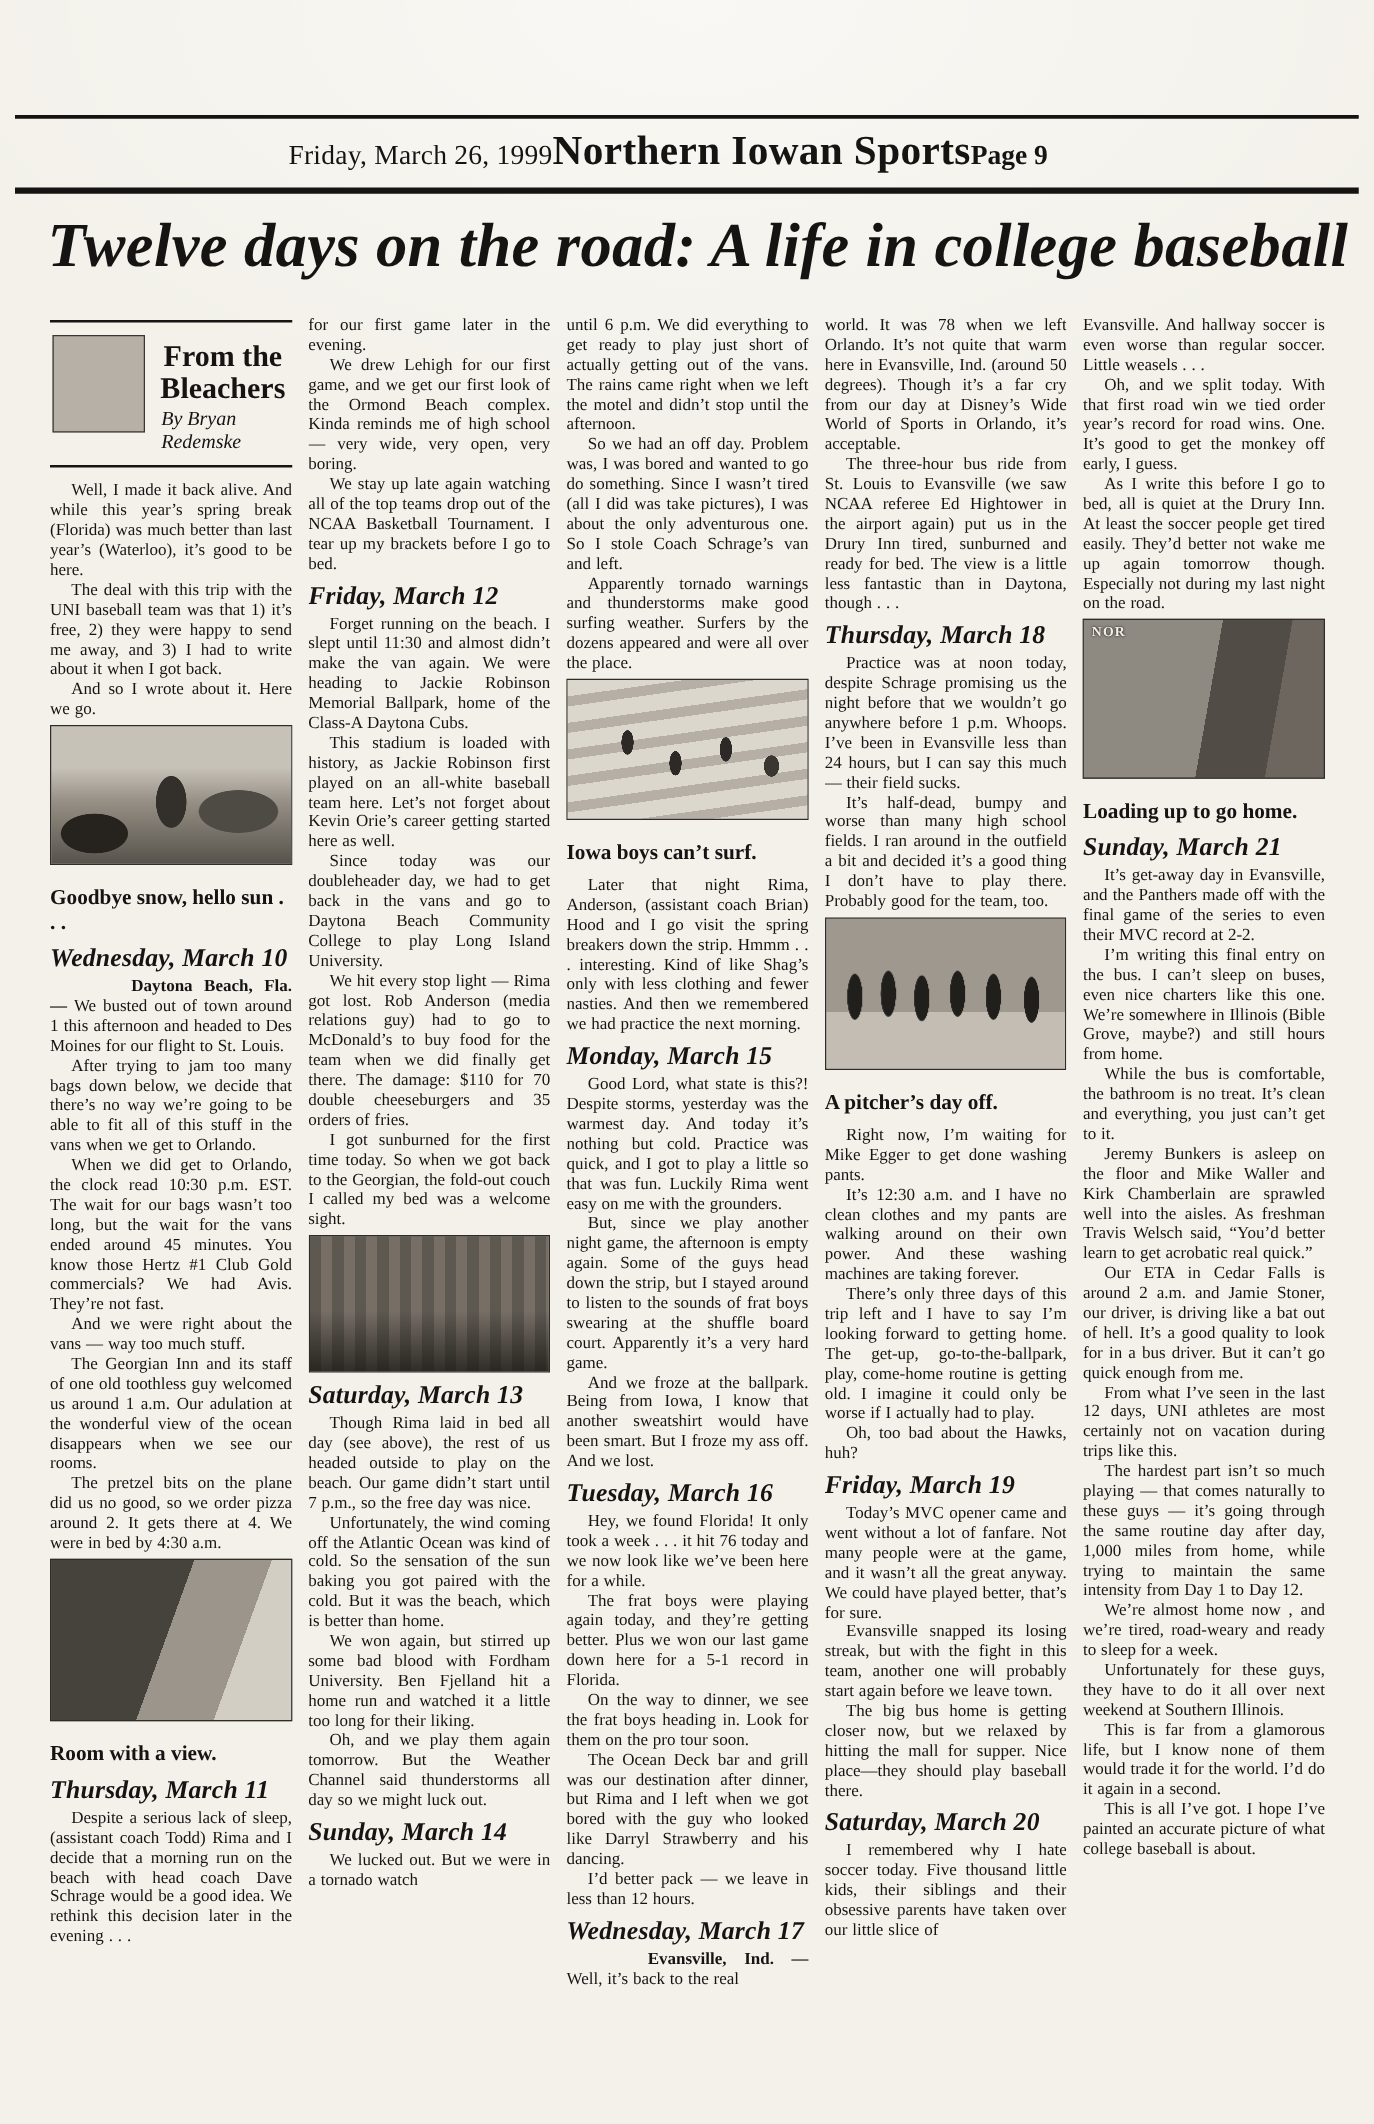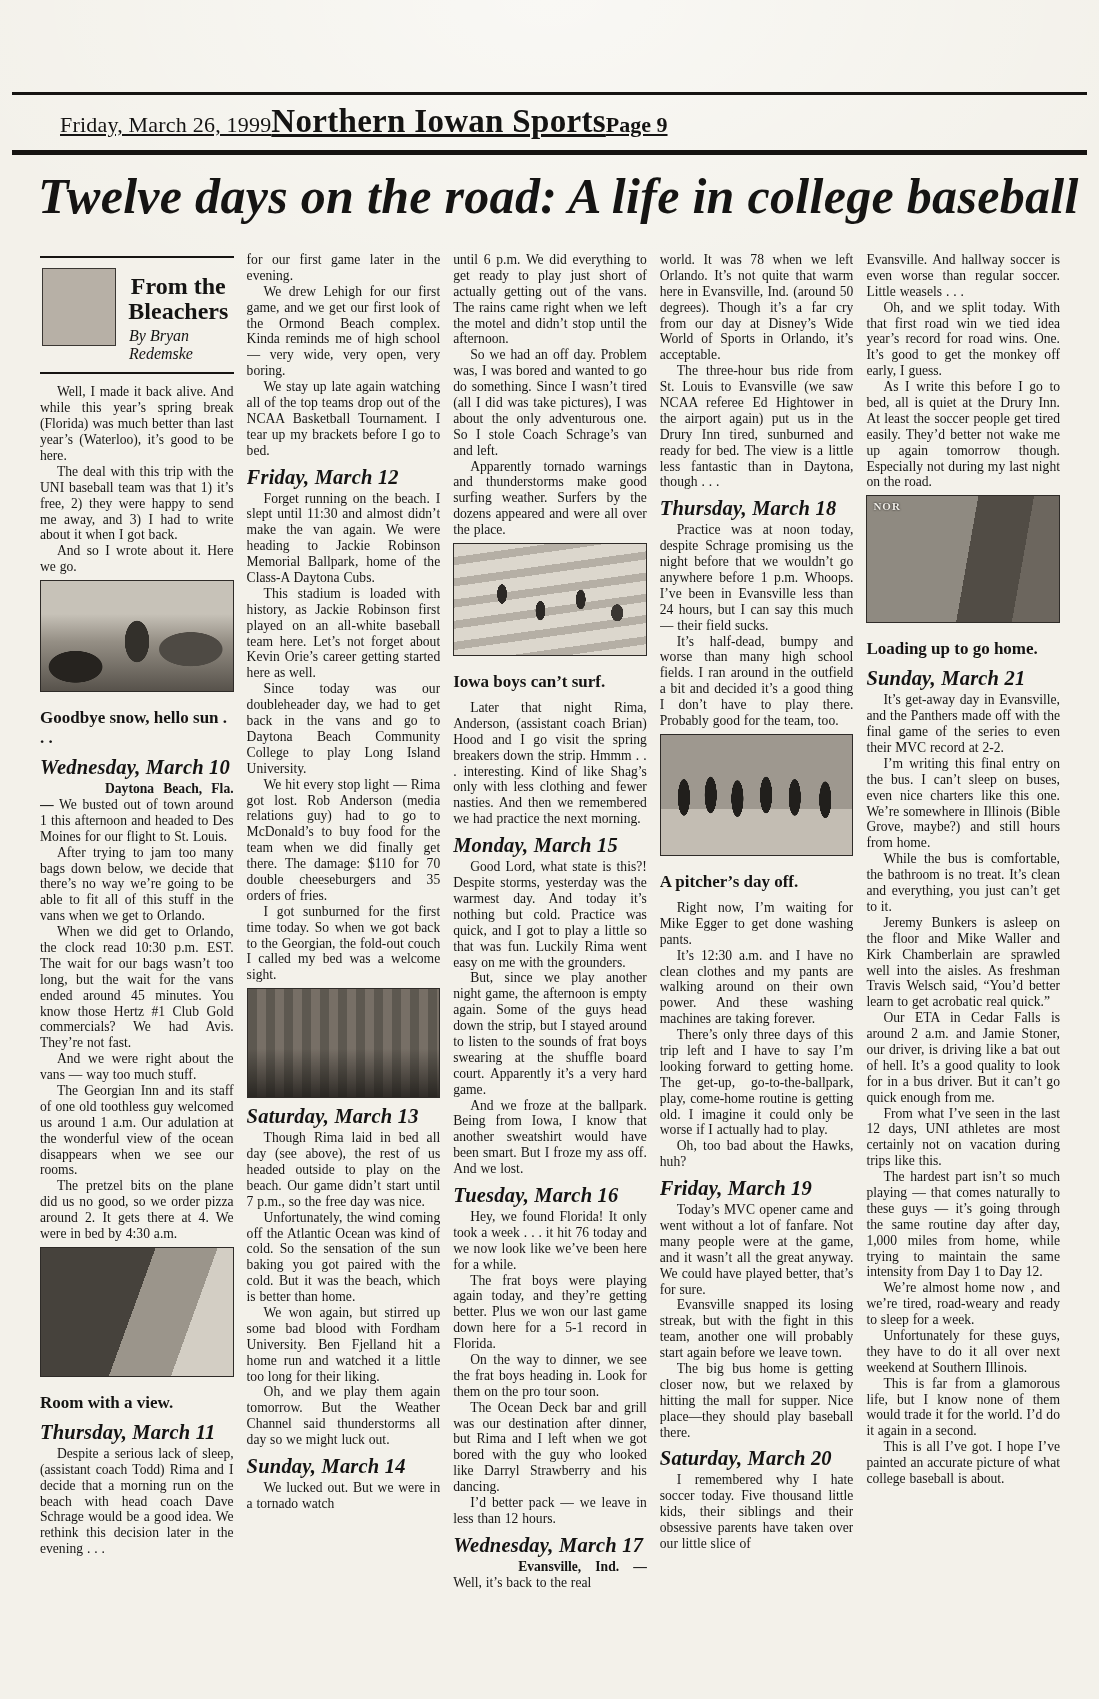--- a/index.html
+++ b/index.html
@@ -19,24 +19,23 @@
     position: relative;
   }
   
   .page-header {
     margin: 0 12px;
     padding: 8px 78px 10px 48px;
     border-top: 3px solid #161412;
     border-bottom: 5px solid #161412;
     display: flex;
     align-items: baseline;
-    justify-content: flex-start;
+    justify-content: center;
     position: relative;
     top: 92px;
-    text-decoration: underline;
   }
   .issue-date { font-size: 22px; letter-spacing: .2px; }
   .masthead   { font-size: 33px; font-weight: bold; letter-spacing: .3px; }
   .page-num   { font-size: 22px; font-weight: bold; }
   
   .headline {
     margin: 0 38px;
     position: relative;
     top: 104px;
     font-size: 50px;
@@ -269,21 +268,21 @@
           <p>Today’s MVC opener came and went without a lot of fanfare. Not many people were at the game, and it wasn’t all the great anyway. We could have played better, that’s for sure.</p>
           <p>Evansville snapped its losing streak, but with the fight in this team, another one will probably start again before we leave town.</p>
           <p>The big bus home is getting closer now, but we relaxed by hitting the mall for supper. Nice place—they should play baseball there.</p>
           <h3 class="day-head">Saturday, March 20</h3>
           <p>I remembered why I hate soccer today. Five thousand little kids, their siblings and their obsessive parents have taken over our little slice of</p>
         </div>
     </div>
     <div class="col">
       <div>
           <p class="noindent">Evansville. And hallway soccer is even worse than regular soccer. Little weasels . . .</p>
-          <p>Oh, and we split today. With that first road win we tied idea year’s record for road wins. One. It’s good to get the monkey off early, I guess.</p>
+          <p>Oh, and we split today. With that first road win we tied order year’s record for road wins. One. It’s good to get the monkey off early, I guess.</p>
           <p>As I write this before I go to bed, all is quiet at the Drury Inn. At least the soccer people get tired easily. They’d better not wake me up again tomorrow though. Especially not during my last night on the road.</p>
           <figure class="photo-fig">
             <div class="photo ph-bus" style="height: 128px;">
               <span class="photo-overlay">NOR</span>
             </div>
             <figcaption>Loading up to go home.</figcaption>
           </figure>
           <h3 class="day-head">Sunday, March 21</h3>
           <p>It’s get-away day in Evansville, and the Panthers made off with the final game of the series to even their MVC record at 2-2.</p>
           <p>I’m writing this final entry on the bus. I can’t sleep on buses, even nice charters like this one. We’re somewhere in Illinois (Bible Grove, maybe?) and still hours from home.</p>

